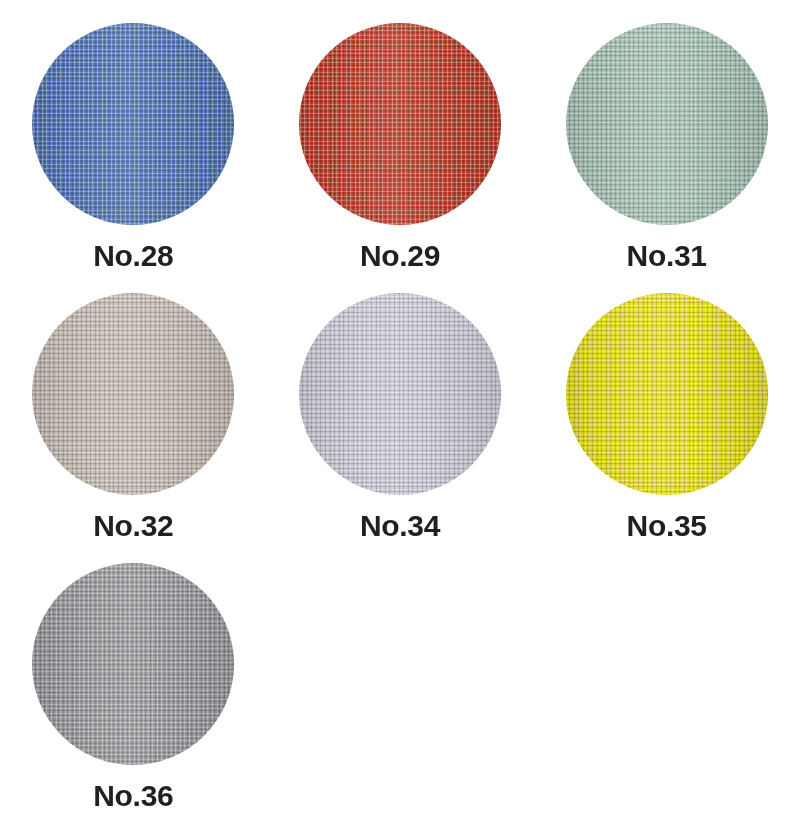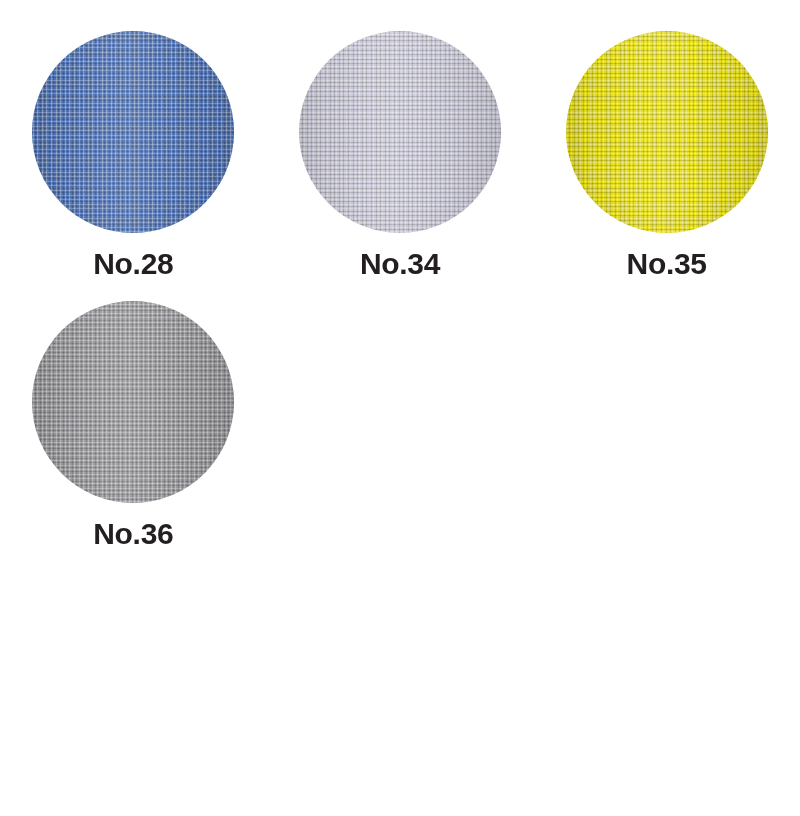--- a/index.html
+++ b/index.html
@@ -26,21 +26,21 @@
   .swatch-grid {
     position: absolute;
     left: 0;
     top: 0;
     width: 800px;
     height: 816px;
     display: grid;
     grid-template-columns: repeat(3, 1fr);
     grid-template-rows: repeat(3, 270px);
     align-content: start;
-    padding-top: 31px;
+    padding-top: 23px;
     box-sizing: border-box;
   }
 
   .swatch-cell {
     position: relative;
     display: flex;
     flex-direction: column;
     align-items: center;
     justify-content: flex-start;
   }
@@ -169,23 +169,53 @@
       <div class="chip" style="background-color: rgb(79, 116, 185);">
         <div class="weave-warp"></div>
         <div class="weave-weft"></div>
         <div class="weave-nubs"></div>
         <div class="chip-sheen"></div>
         <div class="chip-vignette"></div>
       </div>
       <div class="chip-label">No.28</div>
     </div>
 
-
-
-
+    <div class="swatch-cell">
+      <div class="chip" style="background-color: rgb(192, 60, 38);">
+        <div class="weave-warp"></div>
+        <div class="weave-weft"></div>
+        <div class="weave-nubs"></div>
+        <div class="chip-sheen"></div>
+        <div class="chip-vignette"></div>
+      </div>
+      <div class="chip-label">No.29</div>
+    </div>
+
+
+    <div class="swatch-cell">
+      <div class="chip" style="background-color: rgb(165, 195, 181);">
+        <div class="weave-warp"></div>
+        <div class="weave-weft"></div>
+        <div class="weave-nubs"></div>
+        <div class="chip-sheen"></div>
+        <div class="chip-vignette"></div>
+      </div>
+      <div class="chip-label">No.31</div>
+    </div>
+
+    <div class="swatch-cell">
+      <div class="chip" style="background-color: rgb(198, 188, 178);">
+        <div class="weave-warp"></div>
+        <div class="weave-weft"></div>
+        <div class="weave-nubs"></div>
+        <div class="chip-sheen"></div>
+        <div class="chip-vignette"></div>
+      </div>
+      <div class="chip-label">No.32</div>
+    </div>
 
 
     <div class="swatch-cell">
       <div class="chip" style="background-color: rgb(205, 204, 219);">
         <div class="weave-warp"></div>
         <div class="weave-weft"></div>
         <div class="weave-nubs"></div>
         <div class="chip-sheen"></div>
         <div class="chip-vignette"></div>
       </div>

